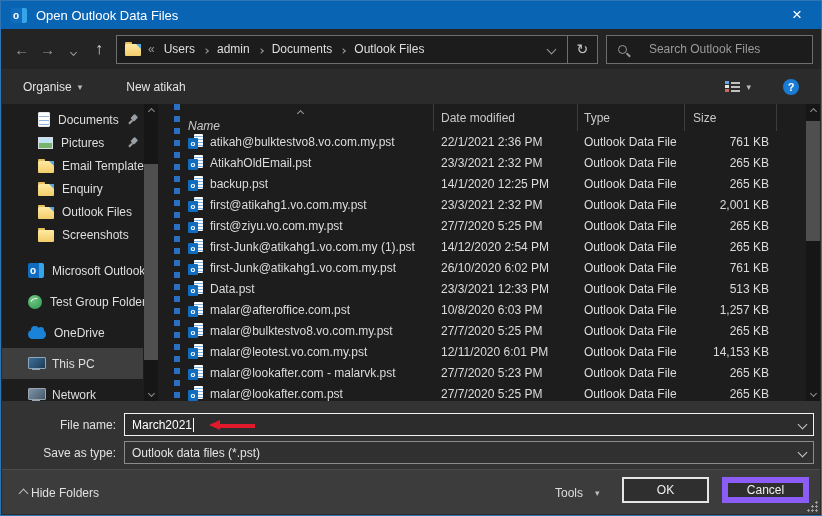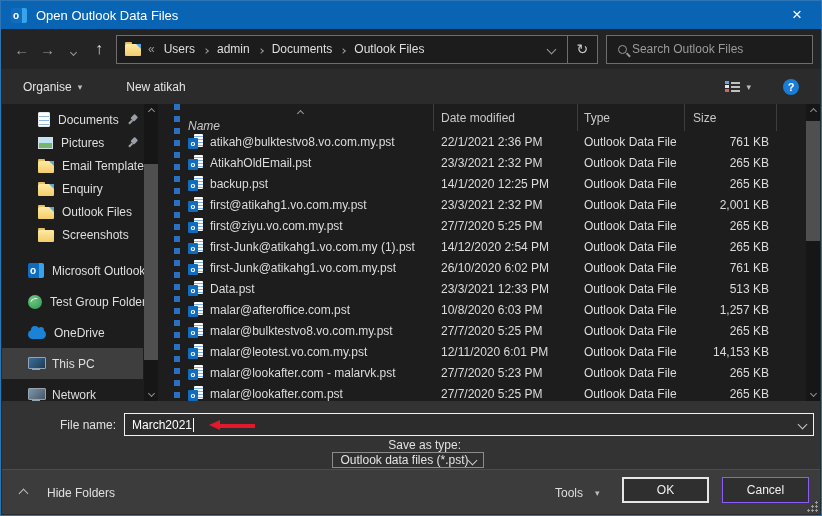--- a/index.html
+++ b/index.html
@@ -27,21 +27,21 @@
   .chev.sm { width:5px; height:5px; }
   .addressbar { width:487px; height:29px; margin-left:4px; border:1px solid #6e6e6e; background:#1c1c1c;
     display:flex; align-items:center; font-size:12px; }
   .crumbs { display:flex; align-items:center; gap:9px; padding-left:8px; flex:1; overflow:hidden; white-space:nowrap; }
   .crumb { cursor:pointer; }
   .crumb-sep { color:#9a9a9a; }
   .crumb-sep .chev { width:4px; height:4px; transform:rotate(-45deg); }
   .abtn { width:30px; height:100%; display:flex; align-items:center; justify-content:center; color:#9a9a9a; cursor:pointer; }
   .abtn.refresh { border-left:1px solid #6e6e6e; font-size:14px; color:#c9c9c9; }
   .searchbar { width:209px; height:29px; margin-left:8px; border:1px solid #6e6e6e; background:#1c1c1c;
-    display:flex; align-items:center; gap:5px; padding:0 11px; font-size:12px; color:#9a9a9a; cursor:text; }
+    display:flex; align-items:center; gap:22px; padding:0 11px; font-size:12px; color:#9a9a9a; cursor:text; }
   .ic-search { position:relative; width:9px; height:9px; border:1.5px solid #9a9a9a; border-radius:50%; flex:0 0 auto; }
   .ic-search::after { content:""; position:absolute; width:5px; height:1.5px; background:#9a9a9a;
     transform:rotate(45deg); left:7px; top:8px; }
   
   .toolbar { height:35px; background:#2b2b2b; display:flex; align-items:center; font-size:12px; padding:0 22px; }
   .tbtn { display:flex; align-items:center; gap:6px; cursor:pointer; color:#e3e3e3; }
   .tbtn .tri { font-size:9px; color:#bcbcbc; }
   .newfolder { margin-left:44px; }
   .tool-right { margin-left:auto; display:flex; align-items:center; gap:10px; }
   .ic-viewdetails { width:15px; height:13px;
@@ -111,40 +111,40 @@
   .c-size { width:92px; text-align:right; padding-right:8px; }
   .ic-pst { width:16px; height:15px; flex:0 0 auto; }
   .ic-pst::before { content:""; position:absolute; right:1px; top:0; width:9px; height:13px; border-radius:1px;
     background:repeating-linear-gradient(180deg,#fff 0 2px,#7fb2e0 2px 3px); }
   .ic-pst::after { content:"o"; position:absolute; left:0; bottom:0; width:10px; height:11px; background:#0f6cbf;
     color:#fff; font:bold 8px/11px "Liberation Sans",sans-serif; text-align:center; border-radius:1px; }
   
   .fields { position:absolute; left:1px; right:1px; top:400px; height:70px; background:#333333; font-size:12px; }
   .frow { position:absolute; left:0; right:6px; height:29px; display:flex; align-items:center; }
   .frow .flabel { width:122px; text-align:right; padding-right:8px; color:#e0e0e0; }
-  .fname-row { top:9px; } .ftype-row { top:37px;flex-direction:column; }
+  .fname-row { top:9px; } .ftype-row { top:37px; }
   .finput { flex:1; height:23px; display:flex; align-items:center; padding:0 7px; position:relative; cursor:text; }
   .fname { background:#2c2c2c; border:1px solid #f2f2f2; color:#fff; }
   .ftype { background:#303030; border:1px solid #8b8b8b; color:#e4e4e4; cursor:pointer; }
   .caret-bar { width:1px; height:14px; background:#fff; margin-left:1px; }
   .finput .chev { margin-left:auto; color:#c9c9c9; }
   .red-arrow { position:absolute; left:84px; top:6px; width:46px; height:11px; }
   .red-arrow .shaft { position:absolute; left:9px; top:3.5px; width:37px; height:4px; background:#e11a2b; }
   .red-arrow .head { position:absolute; left:0; top:0; width:0; height:0;
     border-right:11px solid #e11a2b; border-top:5.5px solid transparent; border-bottom:5.5px solid transparent; }
   
   .footer { position:absolute; left:1px; right:1px; bottom:1px; height:45px; background:#3c3c3c; border-top:1px solid #4c4c4c; font-size:12px; }
-  .hidefolders { position:absolute; left:18px; top:16px; display:flex; align-items:center; gap:20px; cursor:pointer; color:#e0e0e0; }
+  .hidefolders { position:absolute; left:18px; top:16px; display:flex; align-items:center; gap:4px; cursor:pointer; color:#e0e0e0; }
   .hidefolders .chev { color:#bdbdbd; }
   .tools { position:absolute; left:553px; top:16px; display:flex; align-items:center; gap:12px; cursor:pointer; }
   .tools .tri { font-size:9px; color:#bcbcbc; }
   .btn { position:absolute; top:7px; width:87px; height:26px; background:#2f2f2f; color:#f0f0f0;
     display:flex; align-items:center; justify-content:center; cursor:pointer; }
   .btn-ok { left:620px; border:2px solid #e6e6e6; }
-  .btn-cancel { left:720px; border:1px solid #8b5cf6; }
+  .btn-cancel { left:720px; border:6px solid #8b5cf6; }
   .grip { position:absolute; right:2px; bottom:2px; width:12px; height:12px; cursor:nwse-resize;
     background:
       radial-gradient(circle,#9a9a9a 1px,transparent 1.2px) 9px 9px/3px 3px no-repeat,
       radial-gradient(circle,#9a9a9a 1px,transparent 1.2px) 9px 5px/3px 3px no-repeat,
       radial-gradient(circle,#9a9a9a 1px,transparent 1.2px) 5px 9px/3px 3px no-repeat,
       radial-gradient(circle,#9a9a9a 1px,transparent 1.2px) 9px 1px/3px 3px no-repeat,
       radial-gradient(circle,#9a9a9a 1px,transparent 1.2px) 5px 5px/3px 3px no-repeat,
       radial-gradient(circle,#9a9a9a 1px,transparent 1.2px) 1px 9px/3px 3px no-repeat; }
 </style>
 </head>

